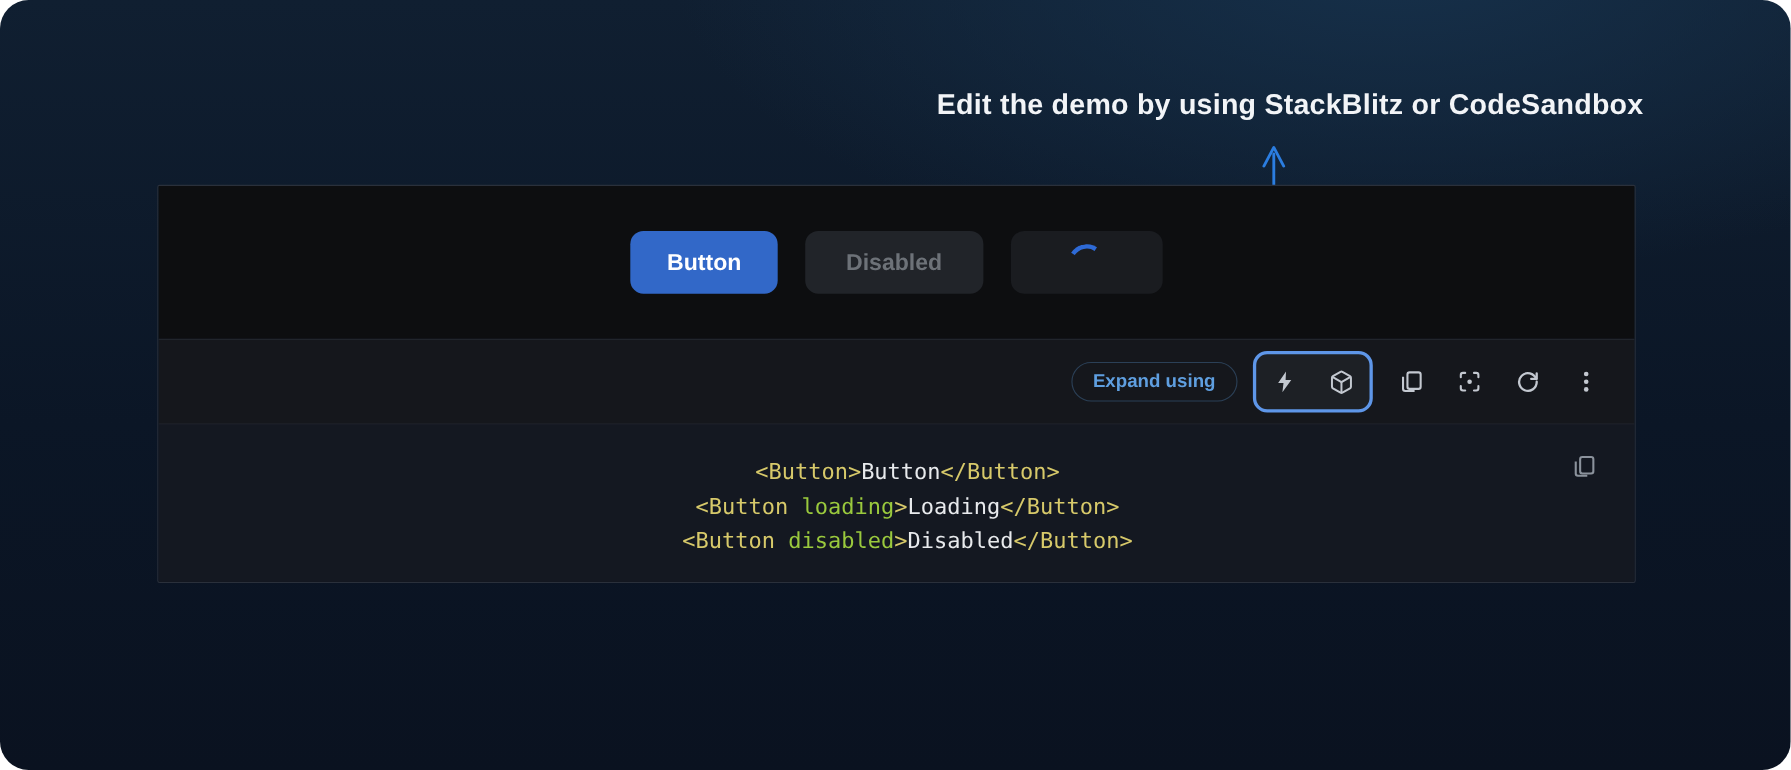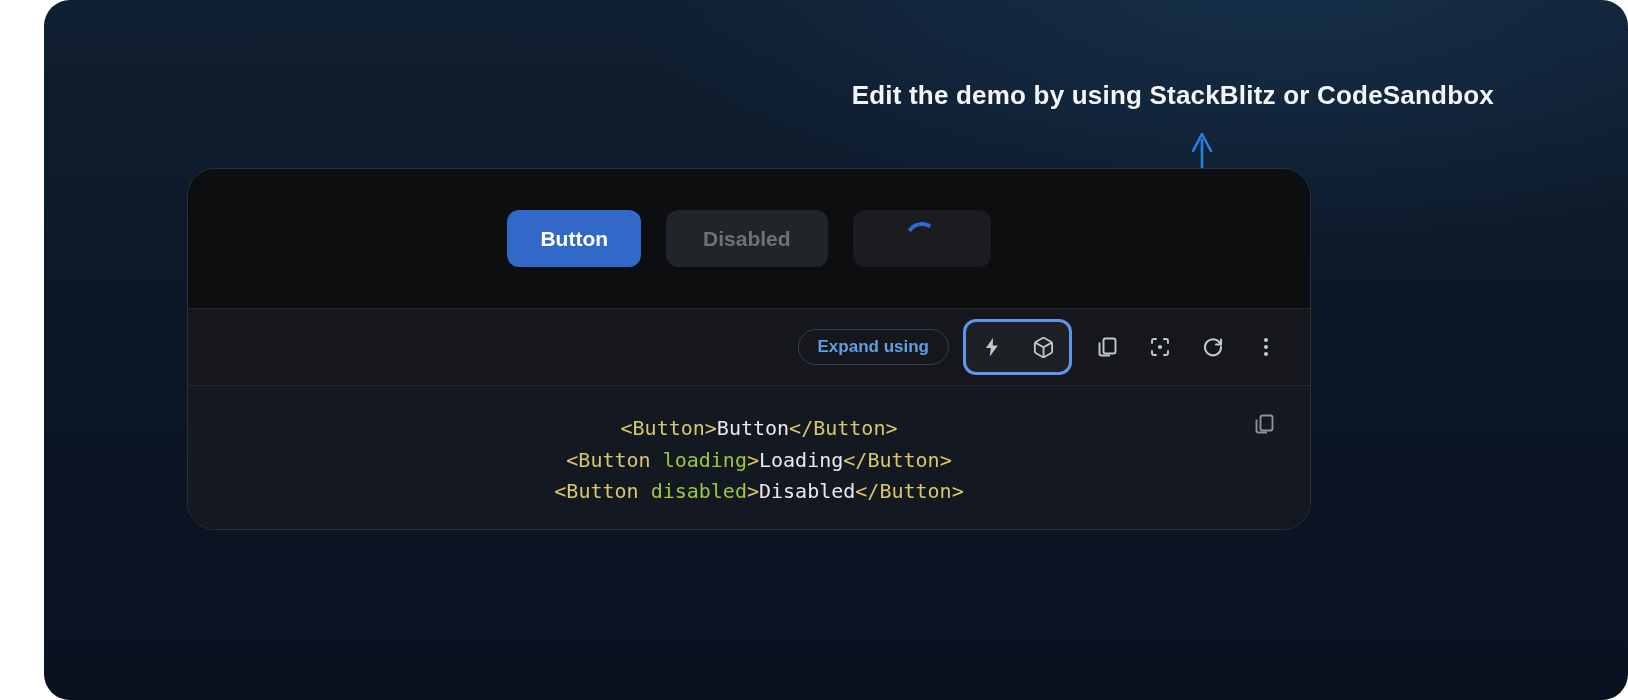--- a/index.html
+++ b/index.html
@@ -3,33 +3,32 @@
 <meta charset="utf-8">
 <style>
   html,body{margin:0;padding:0;background:#ffffff;}
   body{font-family:"Liberation Sans", sans-serif; width:1628px; height:700px; position:relative; overflow:hidden;}
   .canvas{
     position:absolute; inset:0;
     border-radius:26px;
     background:
       radial-gradient(1100px 480px at 78% -5%, #16304a 0%, rgba(16,32,50,0) 60%),
       linear-gradient(180deg, #101f31 0%, #0b1626 55%, #0a1220 100%);
-    margin-left: 44px;
   }
   .annotation{
     position:absolute; top:80px; right:134px;
     color:#f2f4f7; font-size:26px; font-weight:700; letter-spacing:.2px;
     white-space:nowrap;
   }
   .arrow-overlay{position:absolute; inset:0; pointer-events:none;}
 
   
   .card{
-    position:absolute; left:143px; top:168px; width:1124px; height:362px;
-    border:1px solid #2a303b; border-radius:28px;
+    position:absolute; left:143px; top:168px; width:1344px; height:362px;
+    border:1px solid #2a303b; border-radius:2px;
     display:flex; flex-direction:column; overflow:hidden;
     box-sizing:border-box;
   }
   .demo-area{
     height:139px; background:#0d0e10; flex:none;
     display:flex; align-items:center; justify-content:center; gap:25px;
   }
   .btn{
     border:none; outline:none; cursor:pointer;
     height:57px; border-radius:12px;

